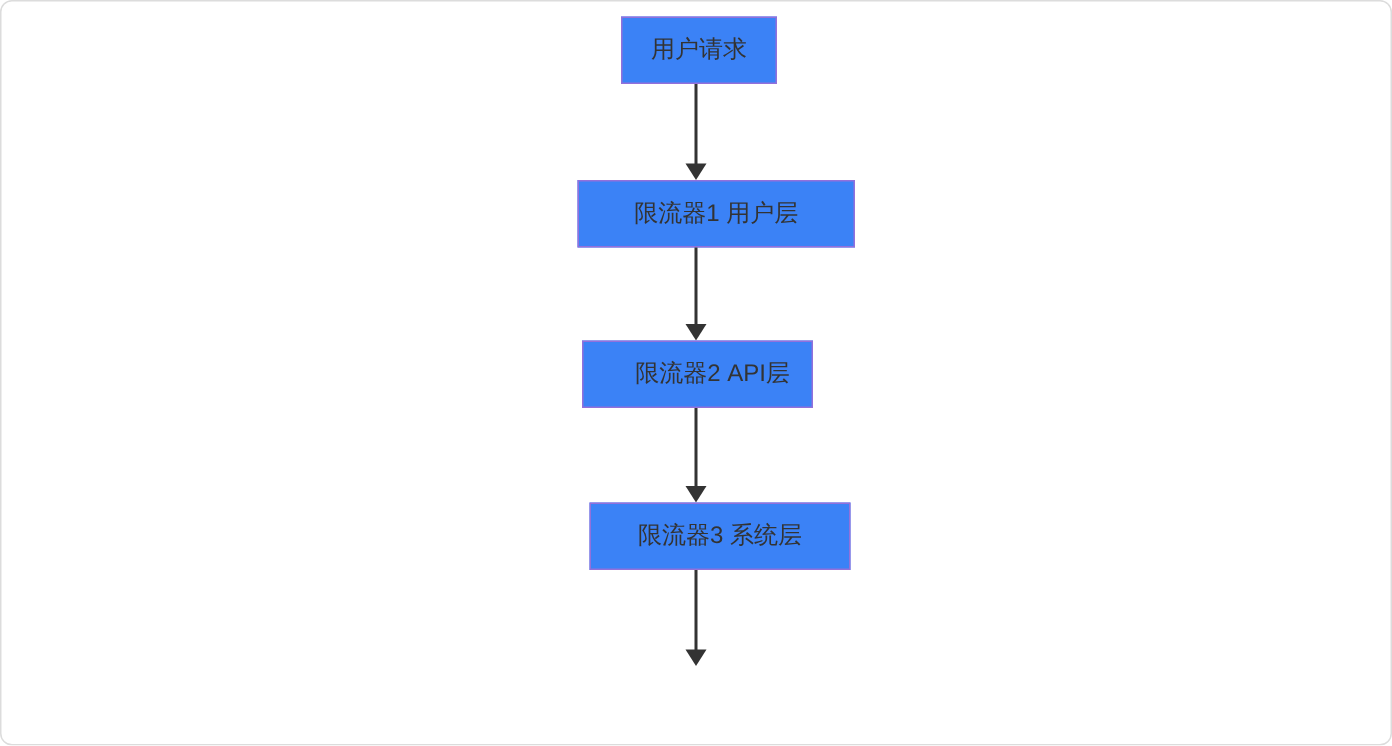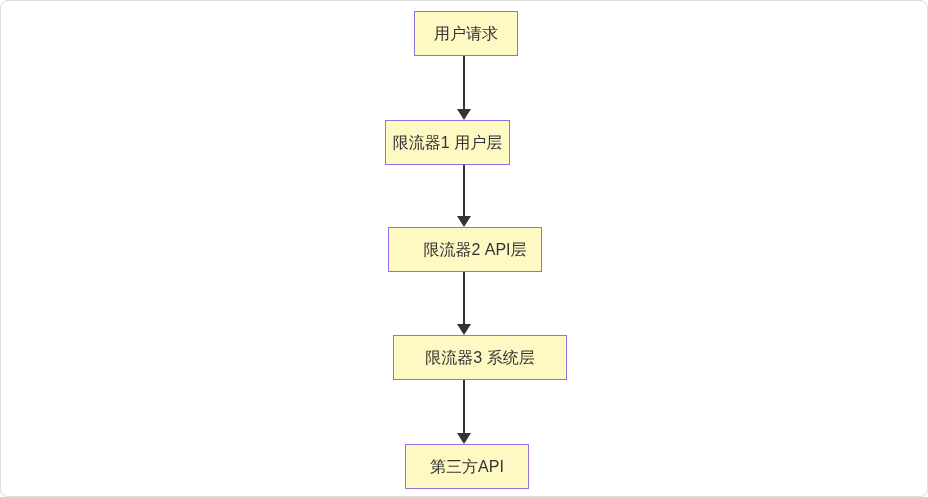--- a/index.html
+++ b/index.html
@@ -17,30 +17,30 @@
     border: 1px solid #dcdcdc;
     border-radius: 8px;
     overflow: hidden;
   }
   .node {
     position: absolute;
     box-sizing: border-box;
     display: flex;
     align-items: center;
     justify-content: center;
-    background: #fef9c3;
+    background: #3b82f6;
     border: 1px solid #9370DB;
     color: #333333;
     font-size: 16px;
     line-height: 1.2;
     white-space: nowrap;
     text-align: center;
   }
   .node-1 { left: 413px; top: 10px;  width: 104px; height: 45px; }
-  .node-2 { left: 384px; top: 119px; width: 125px; height: 45px; }
+  .node-2 { left: 384px; top: 119px; width: 185px; height: 45px; }
   .node-3 { left: 387px; top: 226px; width: 154px; height: 45px; padding-left: 20px; }
   .node-4 { left: 392px; top: 334px; width: 174px; height: 45px; }
   .node-5 { left: 404px; top: 443px; width: 124px; height: 45px; }
 
   .edge-line {
     position: absolute;
     left: 462px;
     width: 2px;
     background: #333333;
   }
@@ -88,17 +88,14 @@
   <div class="edge-line line-3"></div>
   <div class="edge-head head-3"></div>
 
   <div class="node node-4">
     <span>限流器3 系统层</span>
   </div>
 
   <div class="edge-line line-4"></div>
   <div class="edge-head head-4"></div>
 
-  <div class="node node-5">
-    <span>第三方API</span>
-  </div>
 
 </div>
 
 </body></html>

